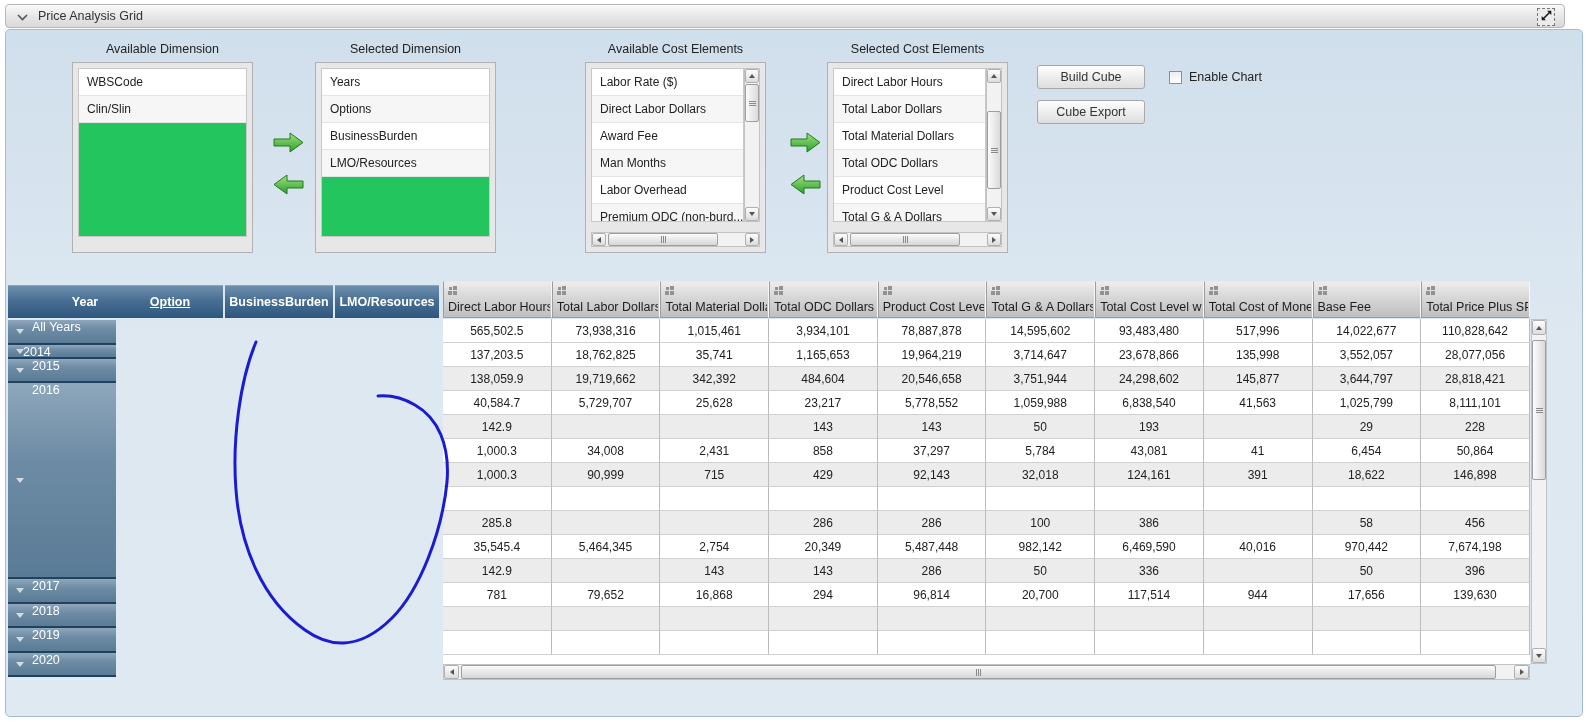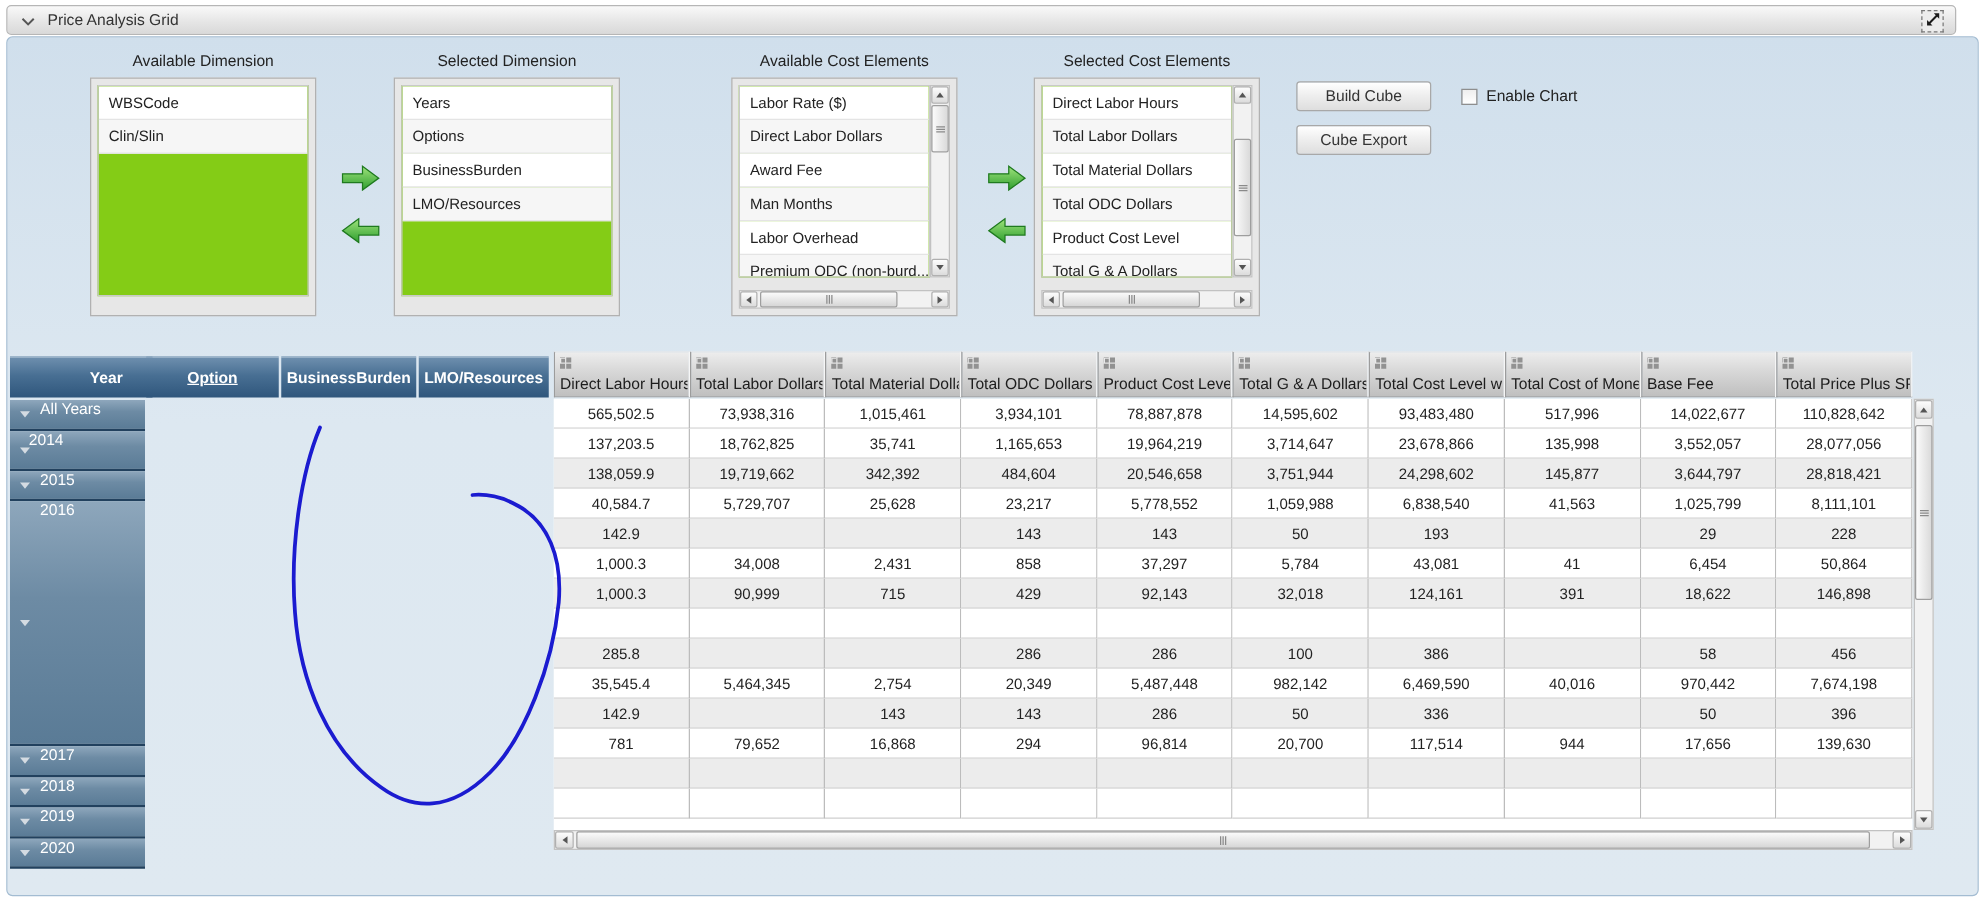--- a/index.html
+++ b/index.html
@@ -16,21 +16,21 @@
 
   
   .panel{position:absolute;left:5px;top:29px;width:1578px;height:688px;box-sizing:border-box;
     border:1px solid #a3bcd2;border-radius:5px;
     background:linear-gradient(180deg,#d0dfec,#dde8f1 45%,#dfe9f1);}
 
   
   .sec-label{position:absolute;top:42px;width:181px;text-align:center;font-size:12.5px;color:#222;white-space:nowrap;}
   .listbox{position:absolute;top:62px;width:181px;height:191px;box-sizing:border-box;background:#e7e7e7;
     border:1px solid #b1b1b1;padding:5px;}
-  .list{position:relative;box-sizing:border-box;background:#84cc16;border:1px solid #c9c9c9;height:169px;overflow:hidden;}
+  .list{position:relative;box-sizing:border-box;background:#22c55e;border:1px solid #c9c9c9;height:169px;overflow:hidden;}
   .listbox.has-scroll .list{width:153px;height:154px;}
   .list-item{height:26px;line-height:26px;padding-left:8px;font-size:12px;color:#222;
     border-bottom:1px solid #e4e4e4;background:#fff;white-space:nowrap;overflow:hidden;}
   .list-item.alt{background:#f6f6f6;}
 
   
   .sb{position:absolute;background:#f2f2f2;border:1px solid #c2c2c2;box-sizing:border-box;}
   .sb-btn{position:absolute;background:linear-gradient(#fdfdfd,#dcdcdc);border:1px solid #b0b0b0;box-sizing:border-box;
     display:flex;align-items:center;justify-content:center;border-radius:2px;padding:0;cursor:pointer;}
   .sb-thumb{position:absolute;border:1px solid #9e9e9e;border-radius:2px;box-sizing:border-box;
@@ -448,21 +448,21 @@
         <div class="gcell"></div>
         <div class="gcell"></div>
         <div class="gcell"></div>
       </div>
     </div>
 
   <div id="yearcol">
       <div class="ycell" style="height: 24.5px;">
         <span>All Years</span>
       </div>
-      <div class="ycell" style="height: 32px; padding-left: 15px;">
+      <div class="ycell" style="height: 14px; padding-left: 15px;">
         <span>2014</span>
       </div>
       <div class="ycell" style="height: 24.5px;">
         <span>2015</span>
       </div>
       <div class="ycell" style="height: 196px;">
         <span>2016</span>
       </div>
       <div class="ycell" style="height: 24.5px;">
         <span>2017</span>

